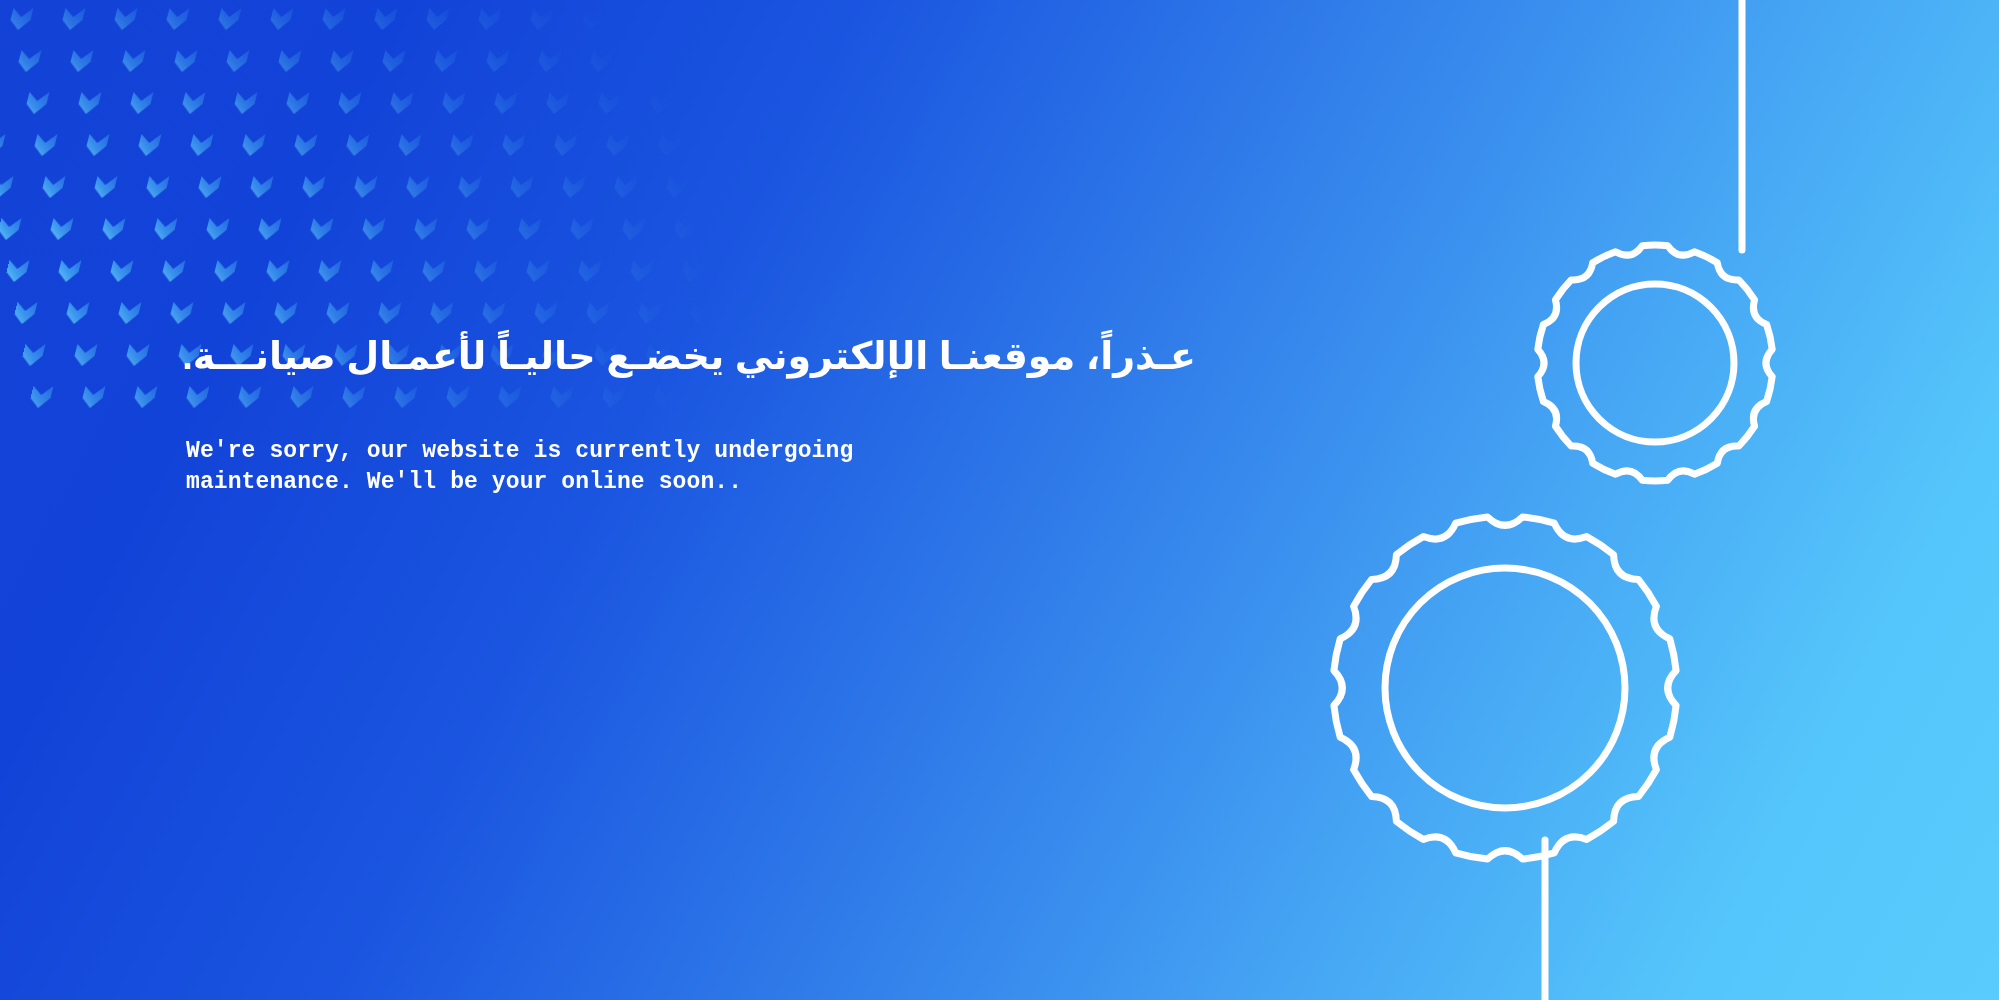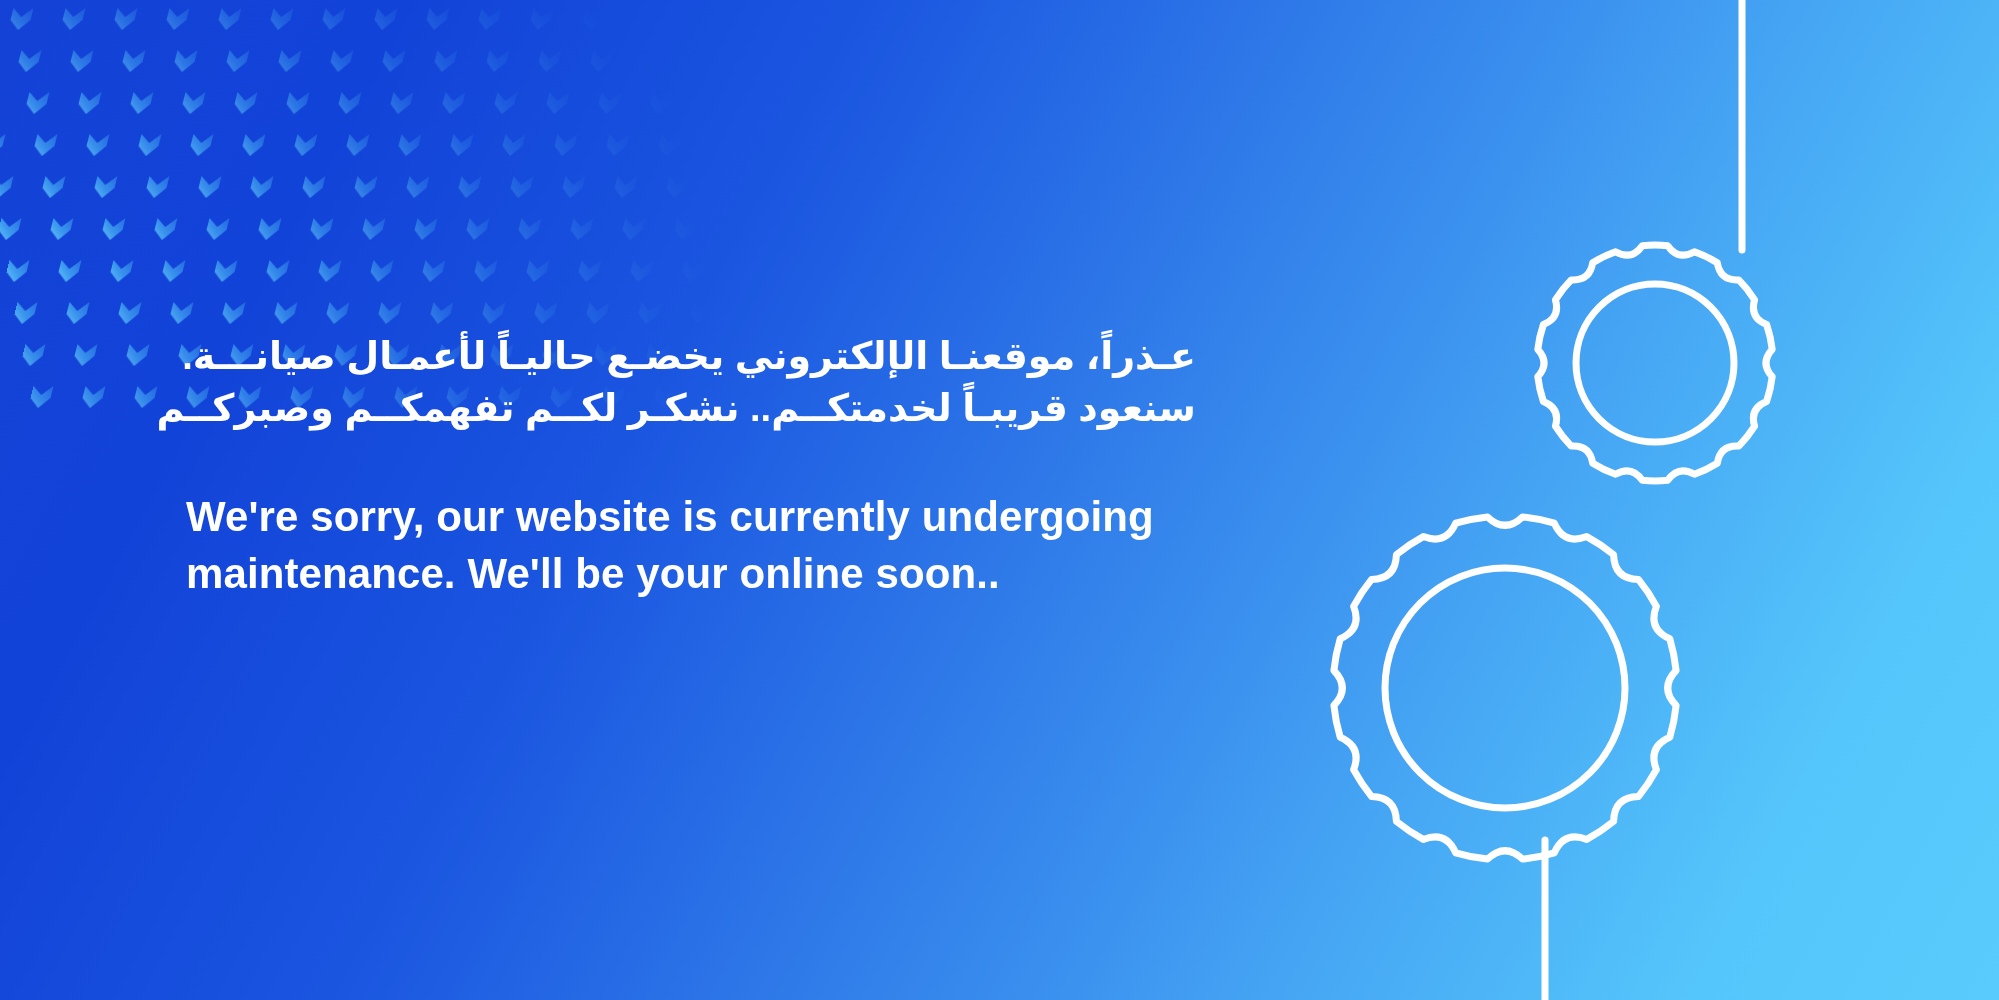--- a/index.html
+++ b/index.html
@@ -68,25 +68,26 @@
     font-weight: 700;
     line-height: 1.38;
     letter-spacing: 0.2px;
     white-space: nowrap;
   }
   #arabic-paragraph {
     margin-bottom: 54px;
   }
   .en-line {
     color: #ffffff;
-    font-size: 42px;
+    font-size: 23px;
     font-weight: 700;
     line-height: 1.35;
     letter-spacing: 0.1px;
     white-space: nowrap;
+    font-family: Liberation Mono, monospace;
   }
 </style>
 </head>
 <body>
 
 <div id="stage">
 
   <svg id="chevron-field" viewBox="0 0 760 480" preserveAspectRatio="none" aria-hidden="true">
     <defs>
       <symbol id="chev" viewBox="0 0 24 26">
@@ -169,21 +170,20 @@
         <circle cx="1505" cy="688" r="120"></circle>
         <path d="M1742,0 L1742,250"></path>
         <path d="M1545,840 L1545,1000"></path>
       </g>
     </svg>
 
   <div id="message-block">
 
     <div id="arabic-paragraph" lang="ar" dir="rtl">
       <div class="ar-line">عـذراً، موقعنـا الإلكتروني يخضـع حاليـاً لأعمـال صيانـــة.</div>
-      <div class="ar-line">سنعود قريبـاً لخدمتكــم.. نشكـر لكــم تفهمكــم وصبركــم</div>
     </div>
 
     <div id="english-paragraph" lang="en" dir="ltr">
       <div class="en-line">We're sorry, our website is currently undergoing</div>
       <div class="en-line">maintenance. We'll be your online soon..</div>
     </div>
 
   </div>
 </div>
 

